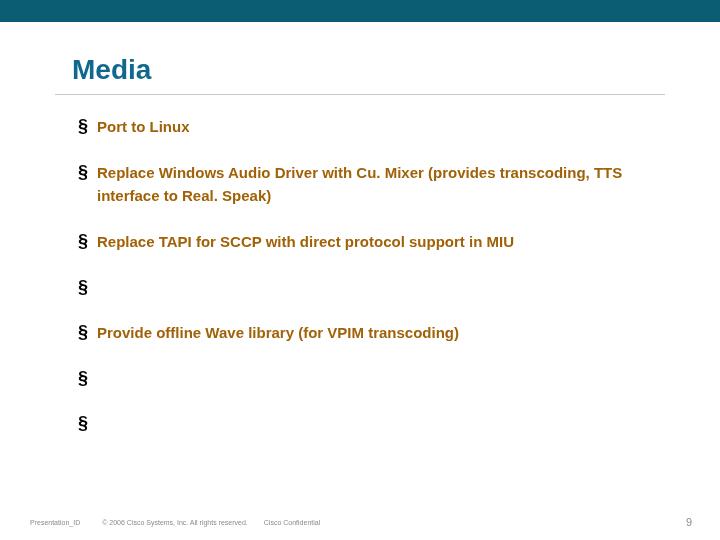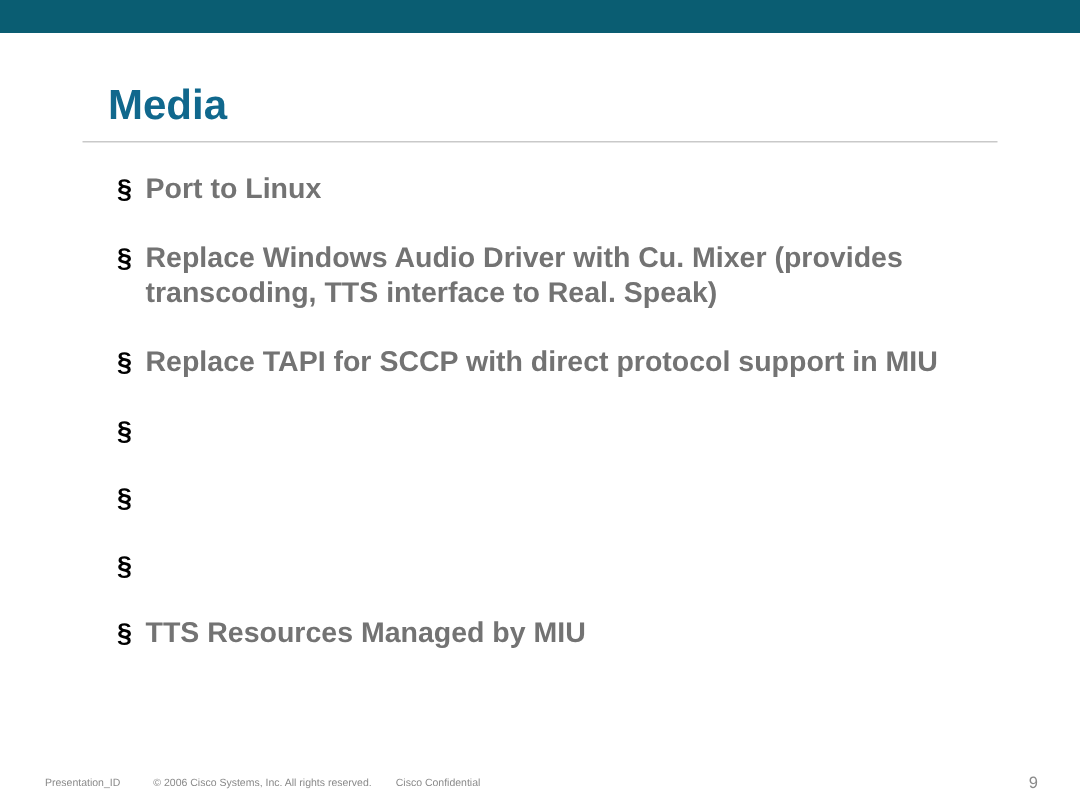--- a/index.html
+++ b/index.html
@@ -47,24 +47,24 @@
     color: #000;
   }
   .bullet-mark {
     font-size: 18px;
     line-height: 22px;
     margin-right: 9px;
     color: #000;
     font-weight: bold;
   }
   .bullet-text {
-    font-size: 19px;
+    font-size: 15px;
     line-height: 23px;
     font-weight: bold;
-    color: #737373;
+    color: #a16207;
   }
   .footer {
     position: absolute;
     bottom: 14px;
     left: 30px;
     width: 660px;
     display: flex;
     align-items: baseline;
     font-size: 7px;
     color: #8a8a8a;
@@ -102,27 +102,27 @@
     </div>
     <div class="bullet">
       <span class="bullet-mark">§</span>
       <span class="bullet-text">Replace TAPI for SCCP with direct protocol support in MIU</span>
     </div>
     <div class="bullet">
       <span class="bullet-mark">§</span>
     </div>
     <div class="bullet">
       <span class="bullet-mark">§</span>
+      <span class="bullet-text">Provide offline Wave library (for VPIM transcoding)</span>
     </div>
     <div class="bullet">
       <span class="bullet-mark">§</span>
     </div>
     <div class="bullet">
       <span class="bullet-mark">§</span>
-      <span class="bullet-text">TTS Resources Managed by MIU</span>
     </div>
   </div>
 
   <div class="footer">
     <span class="pid">Presentation_ID</span>
     <span class="copy">© 2006 Cisco Systems, Inc. All rights reserved.</span>
     <span class="conf">Cisco Confidential</span>
   </div>
 
   <div class="page-num">9</div>

